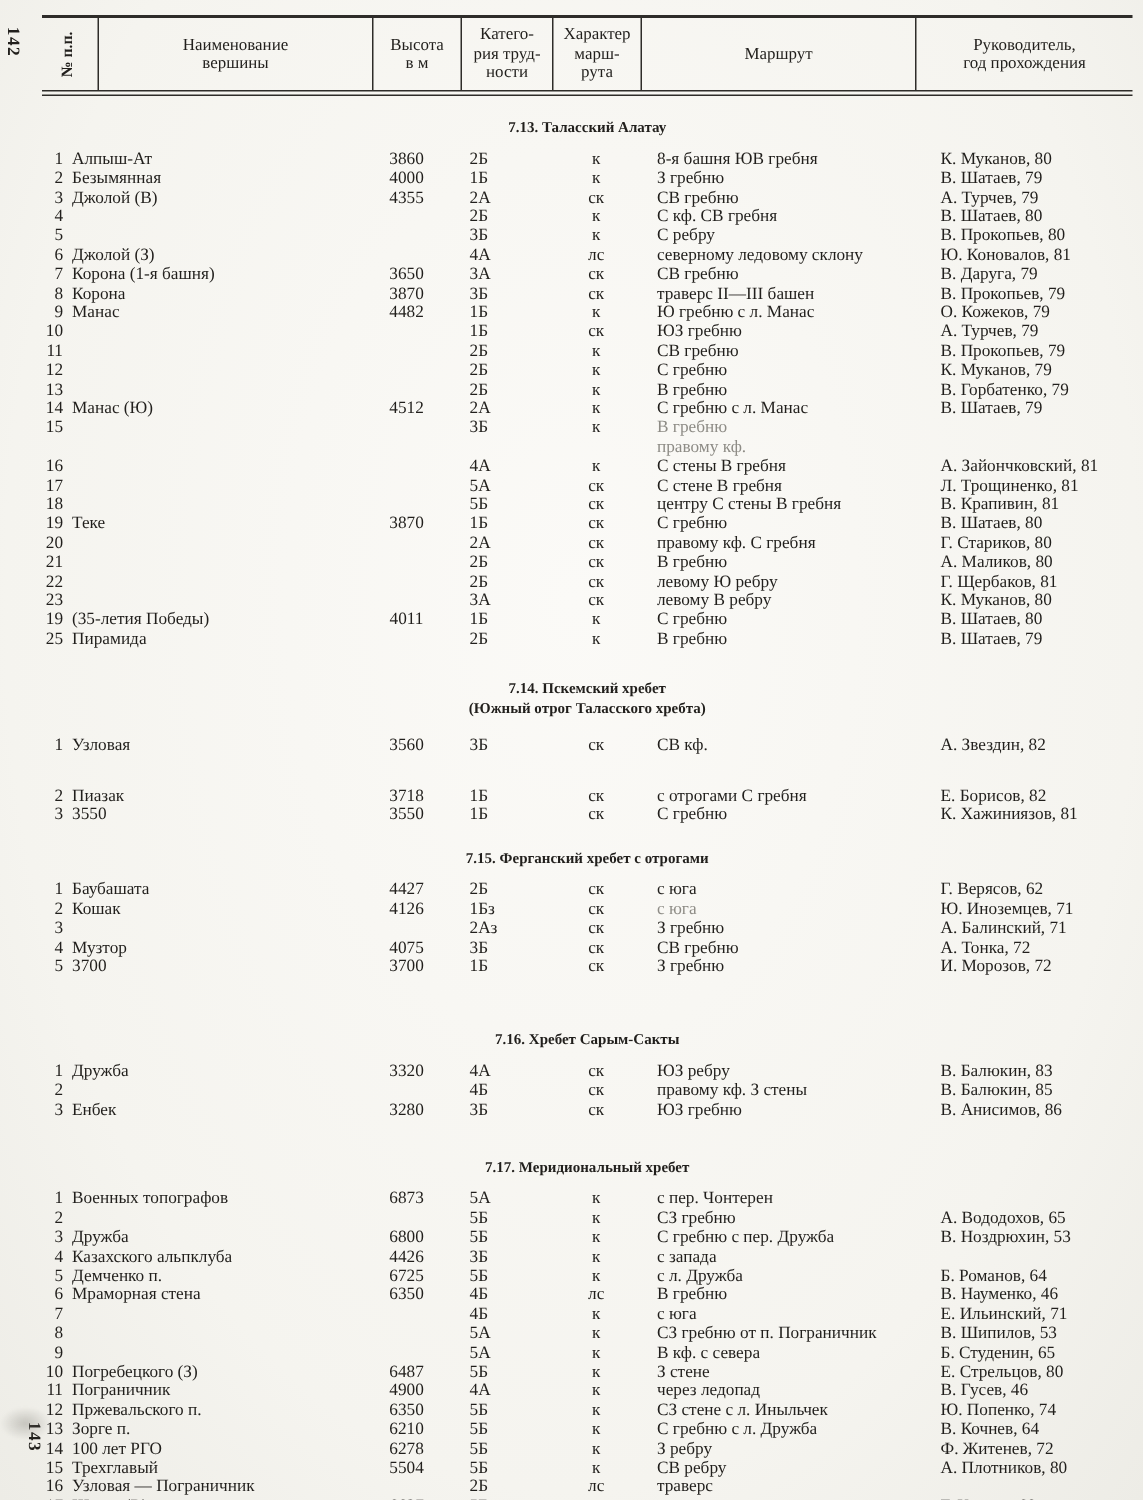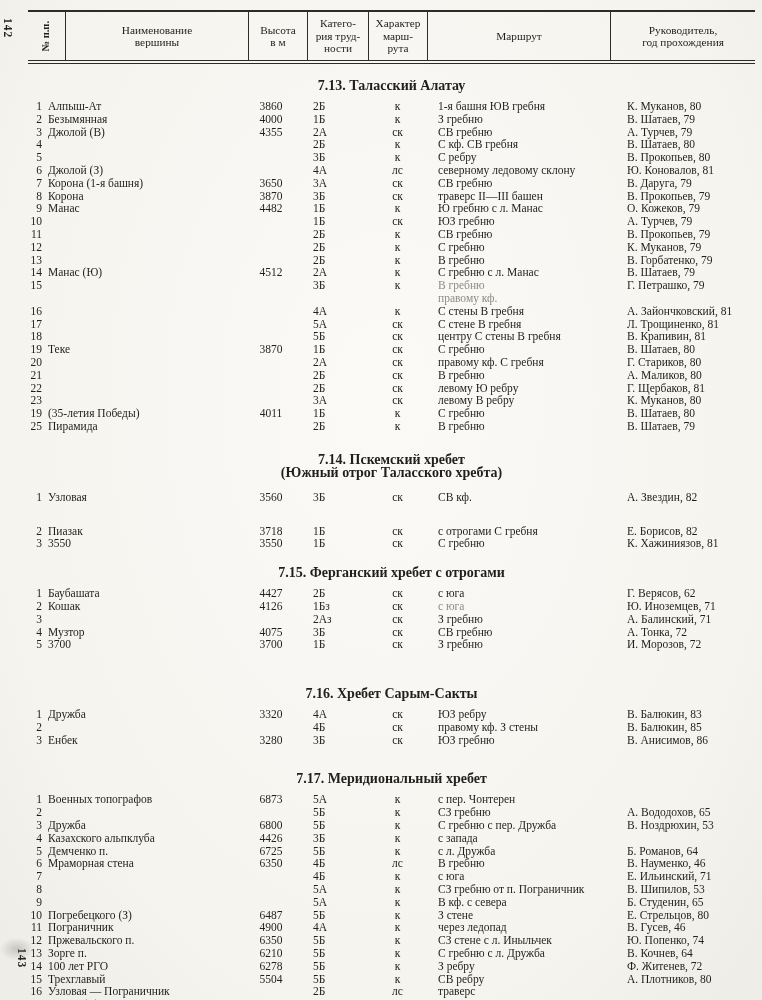--- a/index.html
+++ b/index.html
@@ -41,21 +41,21 @@
     overflow:hidden;
   }
   .th:first-child{border-left:none;}
   .th:last-child{border-right:none;}
   .th .rot{
     transform:rotate(-90deg); white-space:nowrap; font-weight:bold; font-size:10.5px;
   }
   
   .content{ position:absolute; left:28px; top:66px; width:727px; }
   .section-title,.section-subtitle{
-    text-align:center; font-weight:bold; font-size:14px; line-height:13px;
+    text-align:center; font-weight:bold; font-size:10px; line-height:13px;
   }
   .section .section-title{ margin:20px 0 0 0; }
   .section:first-child .section-title{ margin:13px 0 0 0; }
   .section:nth-child(3) .section-title{ margin:16px 0 0 0; }
   .section:nth-child(4) .section-title{ margin:36px 0 0 0; }
   .section:nth-child(5) .section-title{ margin:26px 0 0 0; }
   .rows{ margin-top:8px; }
   .section:nth-child(2) .rows{ margin-top:12px; }
   .row{
     display:grid;
@@ -115,21 +115,21 @@
   <div class="content" id="sections">
       <div class="section">
         <div class="section-title">7.13. Таласский Алатау</div>
         <div class="rows">
           <div class="row">
             <div class="cell c-num">1</div>
             <div class="cell c-name">Алпыш-Ат</div>
             <div class="cell c-height">3860</div>
             <div class="cell c-grade">2Б</div>
             <div class="cell c-type">к</div>
-            <div class="cell c-route">1-я башня ЮВ гребня</div>
+            <div class="cell c-route">8-я башня ЮВ гребня</div>
             <div class="cell c-leader">К. Муканов, 80</div>
           </div>
           <div class="row">
             <div class="cell c-num">2</div>
             <div class="cell c-name">Безымянная</div>
             <div class="cell c-height">4000</div>
             <div class="cell c-grade">1Б</div>
             <div class="cell c-type">к</div>
             <div class="cell c-route">З гребню</div>
             <div class="cell c-leader">В. Шатаев, 79</div>
@@ -242,21 +242,20 @@
             <div class="cell c-route">С гребню с л. Манас</div>
             <div class="cell c-leader">В. Шатаев, 79</div>
           </div>
           <div class="row">
             <div class="cell c-num">15</div>
             <div class="cell c-name"></div>
             <div class="cell c-height"></div>
             <div class="cell c-grade">3Б</div>
             <div class="cell c-type">к</div>
             <div class="cell c-route faded">В гребню<br><span>правому кф.</span></div>
-            <div class="cell c-leader">Г. Петрашко, 79</div>
           </div>
           <div class="row">
             <div class="cell c-num">16</div>
             <div class="cell c-name"></div>
             <div class="cell c-height"></div>
             <div class="cell c-grade">4А</div>
             <div class="cell c-type">к</div>
             <div class="cell c-route">С стены В гребня</div>
             <div class="cell c-leader">А. Зайончковский, 81</div>
           </div>

